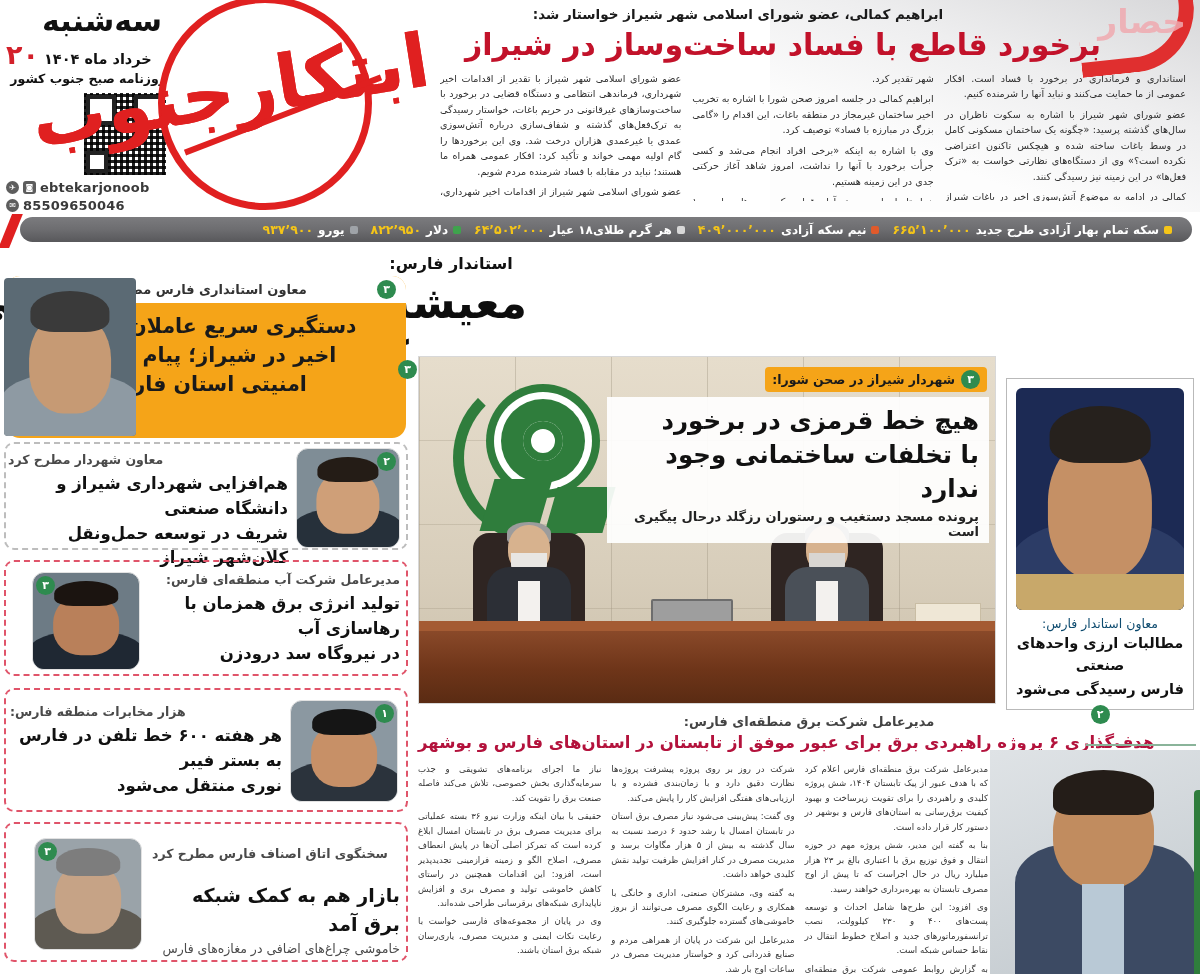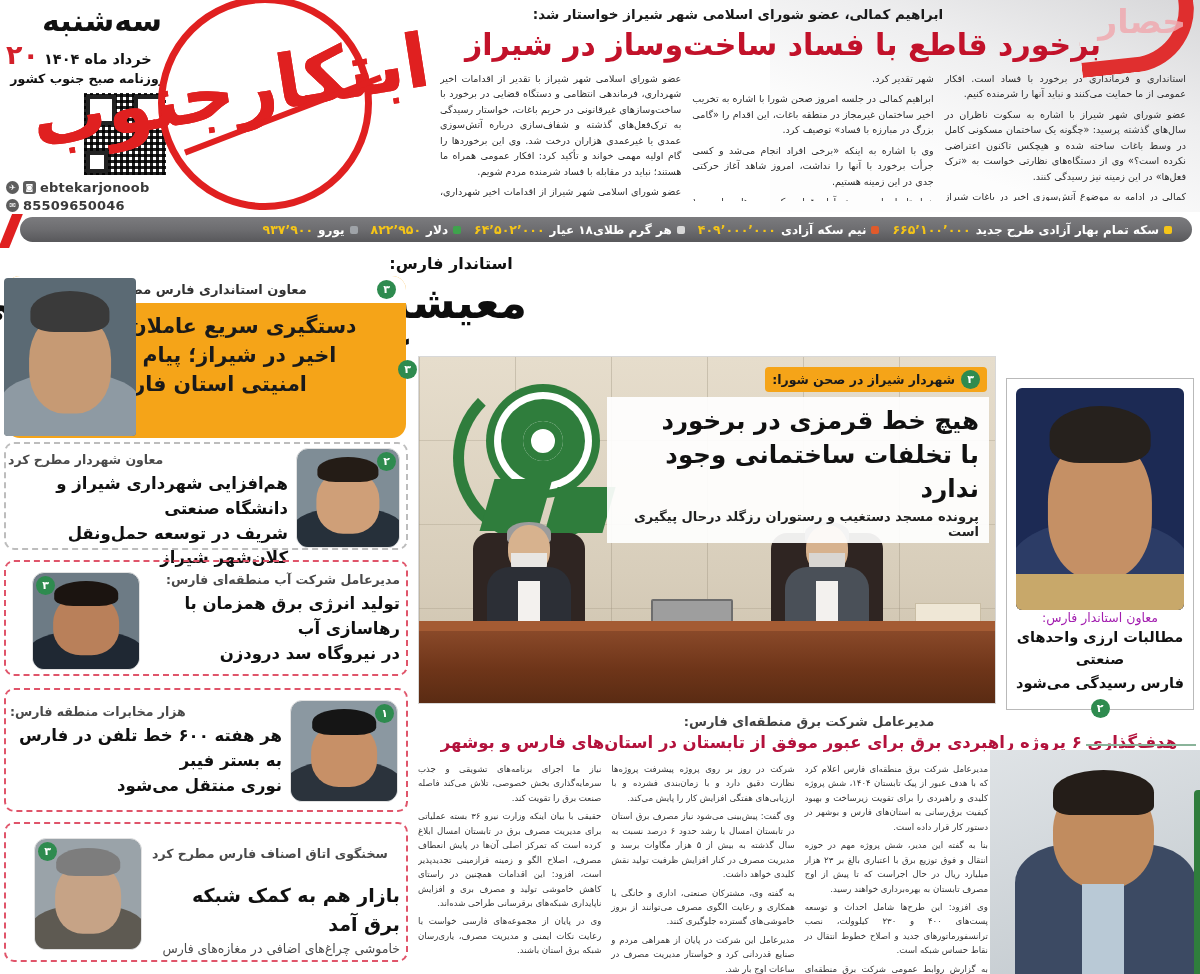--- a/index.html
+++ b/index.html
@@ -305,30 +305,30 @@
   .oh-line { font-size: 24.5px; font-weight: 800; color: #111; line-height: 1.38; }
   .oh-sub { font-size: 13px; color: #222; margin-top: 4px; font-weight: 600; }
 
   
   .rightcard {
     position: absolute; left: 1006px; top: 128px; width: 188px; height: 332px;
     border: 1px solid #b9b9b9; background: #fff; padding: 9px 9px 6px 9px;
   }
   .rc-photo { width: 100%; height: 222px; border-radius: 6px; overflow: hidden;
               background: #1c2a54; position: relative; }
-  .rc-kicker { text-align: center; font-size: 12.5px; color: #a21caf; margin-top: 0; }
+  .rc-kicker { text-align: center; font-size: 12.5px; color: #0c4a6e; margin-top: 6px; }
   .rc-head { text-align: center; font-size: 14.5px; font-weight: 800; color: #111;
              line-height: 1.5; margin-top: 2px; }
   .rc-badge { display: flex; justify-content: center; margin-top: 5px; }
 
   
   .bottom { position: absolute; left: 418px; top: 464px; width: 782px; height: 260px; }
   .bt-kicker { text-align: center; font-size: 13px; color: #444; font-weight: 600; }
   .bt-head {
-    text-align: center; font-size: 16.5px; font-weight: 800; color: #b3123c;
+    text-align: left; font-size: 16.5px; font-weight: 800; color: #b3123c;
     margin-top: 4px;
   }
   .bt-rule {
     position: absolute; right: 4px; top: 30px; width: 110px; height: 2px; background: #8ab49a;
   }
   .bt-cols {
     position: absolute; left: 0; top: 48px; width: 570px; height: 212px;
     display: flex; gap: 10px; direction: rtl; overflow: hidden;
   }
   .bt-cols p {

